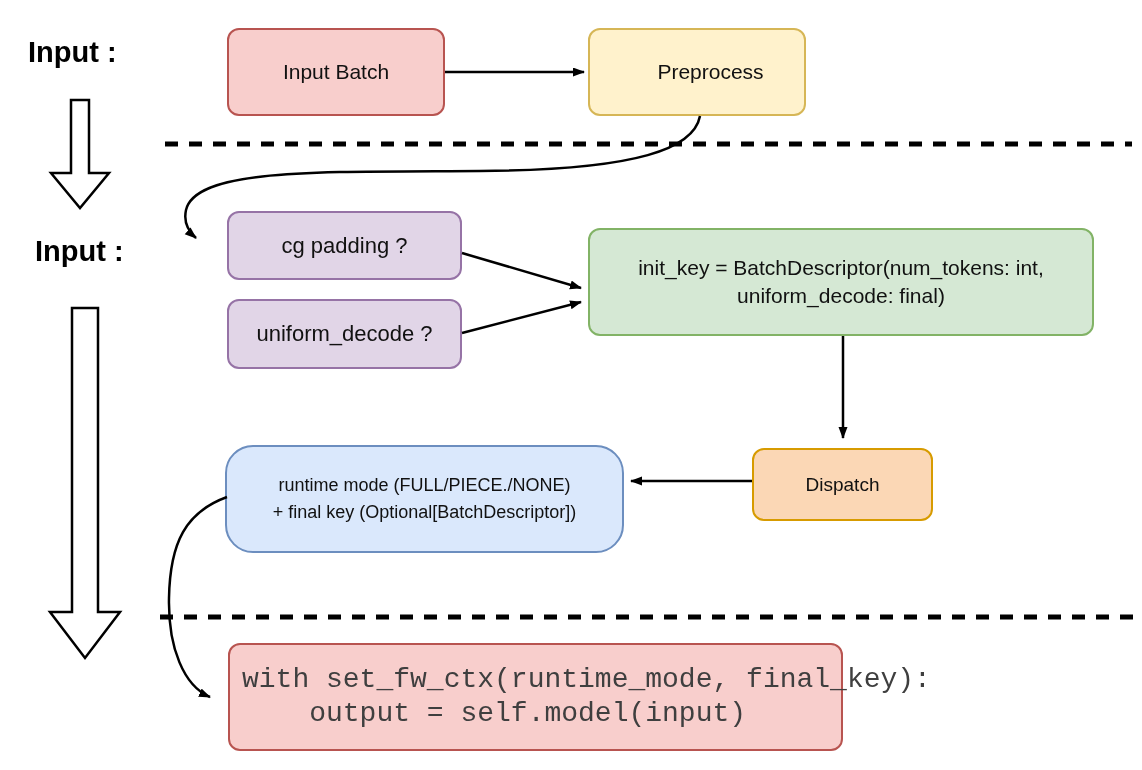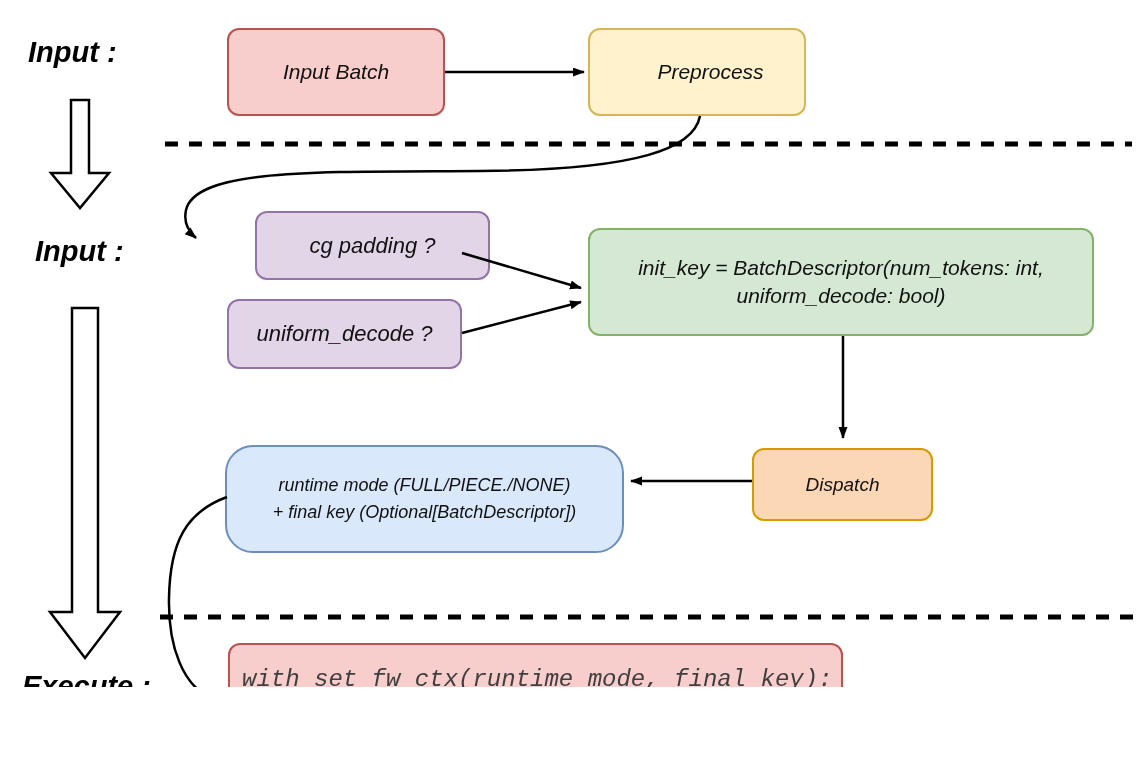--- a/index.html
+++ b/index.html
@@ -1,24 +1,23 @@
 <!DOCTYPE html>
 <html><head>
 <meta charset="utf-8">
 <style>
   html, body { margin: 0; padding: 0; background: #ffffff; }
   #canvas {
     position: relative;
     width: 1142px;
-    height: 687px;
+    height: 770px;
     background: #ffffff;
     font-family: "Liberation Sans", sans-serif;
     color: #111111;
     overflow: hidden;
-    font-style: italic;
   }
   .node {
     position: absolute;
     box-sizing: border-box;
     border: 2px solid #d946ef;
     border-radius: 12px;
     display: flex;
     align-items: center;
     justify-content: center;
     text-align: center;
@@ -40,61 +39,60 @@
     color: #000000;
   }
   #overlay {
     position: absolute;
     left: 0; top: 0;
     pointer-events: none;
   }
   
   #input-batch     { left: 227px; top: 28px;  width: 218px; height: 88px;  font-size: 21px; }
   #preprocess      { left: 588px; top: 28px;  width: 218px; height: 88px;  font-size: 21px; }
-  #cg-padding      { left: 227px; top: 211px; width: 235px; height: 69px;  font-size: 22px; margin-left: 28px; }
+  #cg-padding      { left: 227px; top: 211px; width: 235px; height: 69px;  font-size: 22px; }
   #uniform-decode  { left: 227px; top: 299px; width: 235px; height: 70px;  font-size: 22px; }
   #init-key        { left: 588px; top: 228px; width: 506px; height: 108px; font-size: 21px; }
   #cudagraph-outer { left: 752px; top: 443px; width: 343px; height: 109px; font-size: 22px; justify-content: flex-end; }
   #cudagraph-label { position: absolute; right: 8px; top: 0; width: 160px; height: 100%;
                      display: flex; align-items: center; justify-content: center; text-align: center; }
   #dispatch-inner  { left: 752px; top: 448px; width: 181px; height: 73px;  font-size: 19px; }
   #runtime-mode    { left: 225px; top: 445px; width: 399px; height: 108px; font-size: 18px; line-height: 1.5; }
-  #execute-code    { left: 228px; top: 643px; width: 615px; height: 108px; font-size: 24px; line-height: 34px; }
+  #execute-code    { left: 228px; top: 643px; width: 615px; height: 108px; font-size: 28px; line-height: 34px; }
   #input-label   { left: 28px; top: 36px; }
   #plan-label    { left: 35px; top: 235px; }
   #execute-label { left: 22px; top: 670px; }
 </style>
 </head>
 <body>
 
 <div id="canvas">
 
   <div class="stage-label" id="input-label">Input :</div>
   <div class="stage-label" id="plan-label">Input :</div>
-  <div class="stage-label" id="execute-label">Execute :</div>
 
   <div class="node" id="input-batch" style="background-color: rgb(248, 206, 204); border-color: rgb(184, 84, 80);">
     <span>Input Batch</span>
   </div>
 
   <div class="node" id="preprocess" style="background-color: rgb(255, 242, 204); border-color: rgb(214, 182, 86); padding-left: 27px;">
     <span>Preprocess</span>
   </div>
 
   <div class="node" id="cg-padding" style="background-color: rgb(225, 213, 231); border-color: rgb(150, 115, 166);">
     <span>cg padding ?</span>
   </div>
 
   <div class="node" id="uniform-decode" style="background-color: rgb(225, 213, 231); border-color: rgb(150, 115, 166);">
     <span>uniform_decode ?</span>
   </div>
 
   <div class="node" id="init-key" style="background-color: rgb(213, 232, 212); border-color: rgb(130, 179, 102);">
     <span class="multiline">init_key = BatchDescriptor(num_tokens: int,
-uniform_decode: bool)</span>
+uniform_decode: final)</span>
   </div>
 
 
   <div class="node" id="dispatch-inner" style="background-color: rgb(251, 215, 181); border-color: rgb(215, 155, 0);">
     <span>Dispatch</span>
   </div>
 
   <div class="node" id="runtime-mode" style="background-color: rgb(218, 232, 252); border-color: rgb(108, 142, 191); border-radius: 28px;">
     <span class="multiline">runtime mode (FULL/PIECE./NONE)
 + final key (Optional[BatchDescriptor])</span>

